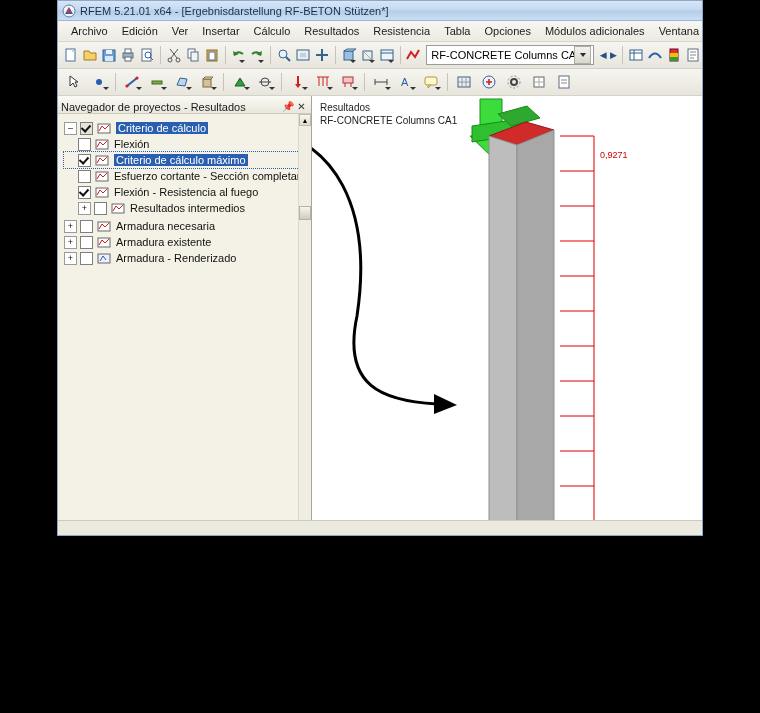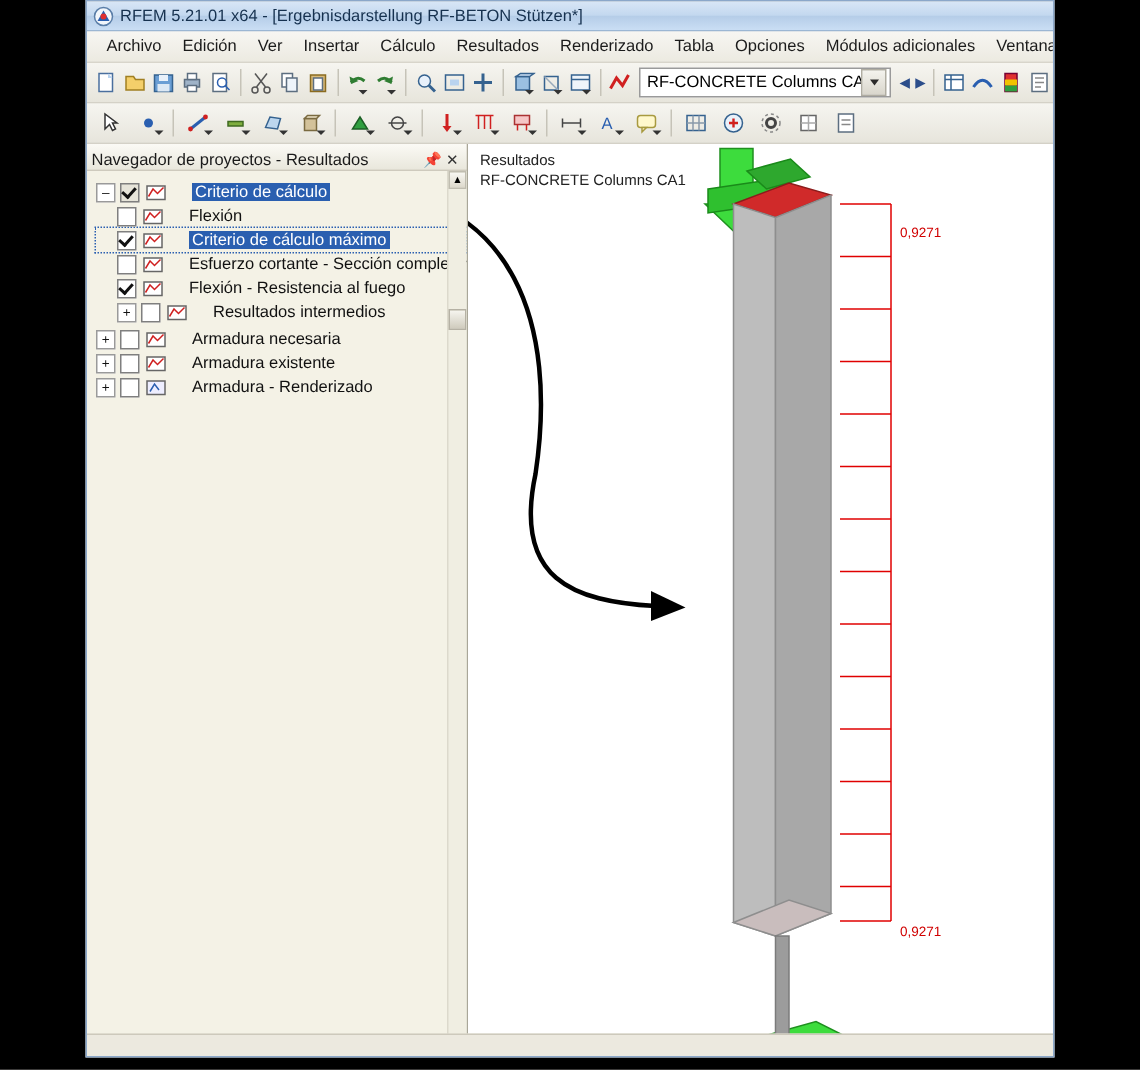--- a/index.html
+++ b/index.html
@@ -13,21 +13,21 @@
     font-family: "Liberation Sans", sans-serif;
     font-size: 11px;
     color: #000;
     overflow: hidden;
   }
   .app {
     position: absolute;
     left: 57px;
     top: 0;
     width: 646px;
-    height: 705px;
+    height: 536px;
     background: #f0efe8;
     border: 1px solid #8ba7c9;
     box-sizing: border-box;
     overflow: hidden;
   }
   
   .titlebar {
     height: 19px;
     background: linear-gradient(to bottom, #d8e6f6 0%, #c3d8ef 48%, #b5cde8 52%, #cadef4 100%);
     display: flex;
@@ -189,21 +189,21 @@
   }
   .cbox.grey {
     background: #e6e4d9;
   }
   .nicon {
     width: 15px; height: 13px;
     margin-right: 4px;
     flex: none;
     position: relative;
   }
-  .tlabel { font-size: 11px; color: #111; margin-left: 12px; }
+  .tlabel { font-size: 11px; color: #111; }
   .tnode.focusbox {
     outline: 1px dotted #2a5fb0;
   }
   .indent1 { padding-left: 14px; }
   .vscroll {
     position: absolute;
     right: 0; top: 0;
     width: 12px; height: 100%;
     background: #f0eee2;
     border-left: 1px solid #dcd9cc;
@@ -276,21 +276,21 @@
     <span class="title-text">RFEM 5.21.01 x64 - [Ergebnisdarstellung RF-BETON Stützen*]</span>
   </div>
 
   <div class="menubar">
     <span class="mitem">Archivo</span>
     <span class="mitem">Edición</span>
     <span class="mitem">Ver</span>
     <span class="mitem">Insertar</span>
     <span class="mitem">Cálculo</span>
     <span class="mitem">Resultados</span>
-    <span class="mitem">Renderizado</span>
+    <span class="mitem">Resistencia</span>
     <span class="mitem">Tabla</span>
     <span class="mitem">Opciones</span>
     <span class="mitem">Módulos adicionales</span>
     <span class="mitem">Ventana</span>
 
   </div>
 
   <div class="toolbar">
     <div class="tbtn">
       <svg width="16" height="16" viewBox="0 0 16 16">

